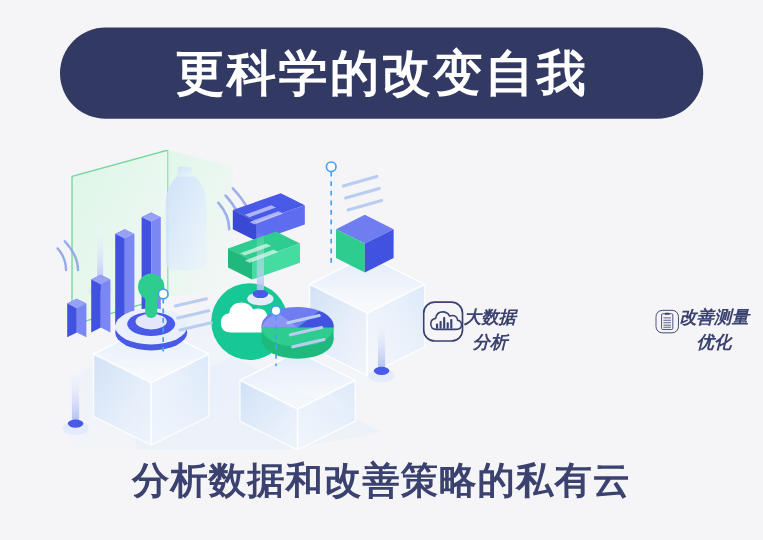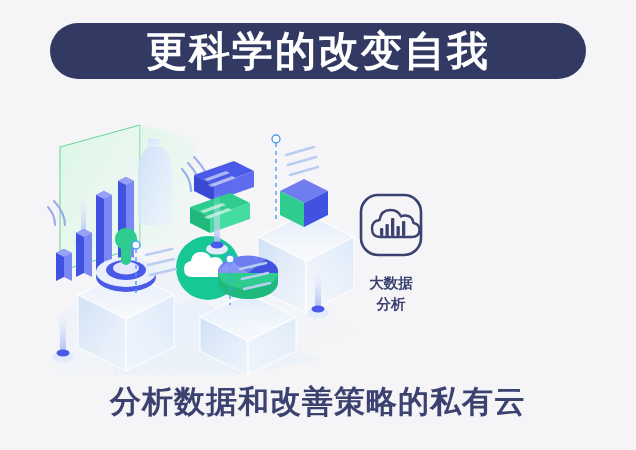--- a/index.html
+++ b/index.html
@@ -21,21 +21,21 @@
     background: #f5f5f7;
     overflow: hidden;
   }
 
   
   #title-pill {
     position: absolute;
     left: 50px;
     top: 23px;
     width: 536px;
-    height: 56px;
+    height: 76px;
     background: #323a63;
     border-radius: 38px;
     display: flex;
     align-items: center;
     justify-content: center;
   }
   #title-text {
     color: #ffffff;
     font-size: 41px;
     font-weight: bold;
@@ -61,22 +61,23 @@
     left: 352px;
     top: 193px;
     width: 272px;
     height: 150px;
     display: flex;
     justify-content: space-between;
   }
   .feature {
     width: 78px;
     display: flex;
-    flex-direction: column;
+    flex-direction: row;
     align-items: center;
+    font-style: italic;
   }
   .feature-icon {
     width: 64px;
     height: 64px;
     display: block;
   }
   .feature-label {
     margin-top: 16px;
     color: #3b4270;
     font-size: 14.5px;
@@ -327,19 +328,37 @@
           <rect x="37.5" y="33" width="3.3" height="10" rx="1.3"></rect>
           <rect x="43" y="28" width="3.3" height="15" rx="1.3"></rect>
         </g>
       </svg>
       <div class="feature-label">
         <span>大数据</span><br>
         <span>分析</span>
       </div>
     </div>
 
+    <div class="feature">
+      <svg class="feature-icon" viewBox="0 0 64 64">
+        <rect x="2" y="2" width="60" height="60" rx="17" fill="none" stroke="#3b4270" stroke-width="2.6"></rect>
+        <rect x="17" y="11" width="30" height="42" rx="3" fill="none" stroke="#3b4270" stroke-width="2.4"></rect>
+        <rect x="25.5" y="8.5" width="13" height="5.5" rx="1.6" fill="#3b4270"></rect>
+        <g stroke="#3b4270" stroke-width="2.2" stroke-linecap="round">
+          <line x1="23" y1="22" x2="41" y2="22"></line>
+          <line x1="23" y1="28.5" x2="41" y2="28.5"></line>
+          <line x1="23" y1="35" x2="41" y2="35"></line>
+          <line x1="23" y1="41.5" x2="41" y2="41.5"></line>
+          <line x1="23" y1="47" x2="41" y2="47"></line>
+        </g>
+      </svg>
+      <div class="feature-label">
+        <span>改善测量</span><br>
+        <span>优化</span>
+      </div>
+    </div>
 
 
   </div>
 
   <div id="tagline">分析数据和改善策略的私有云</div>
 
 </div>
 
 </body></html>

